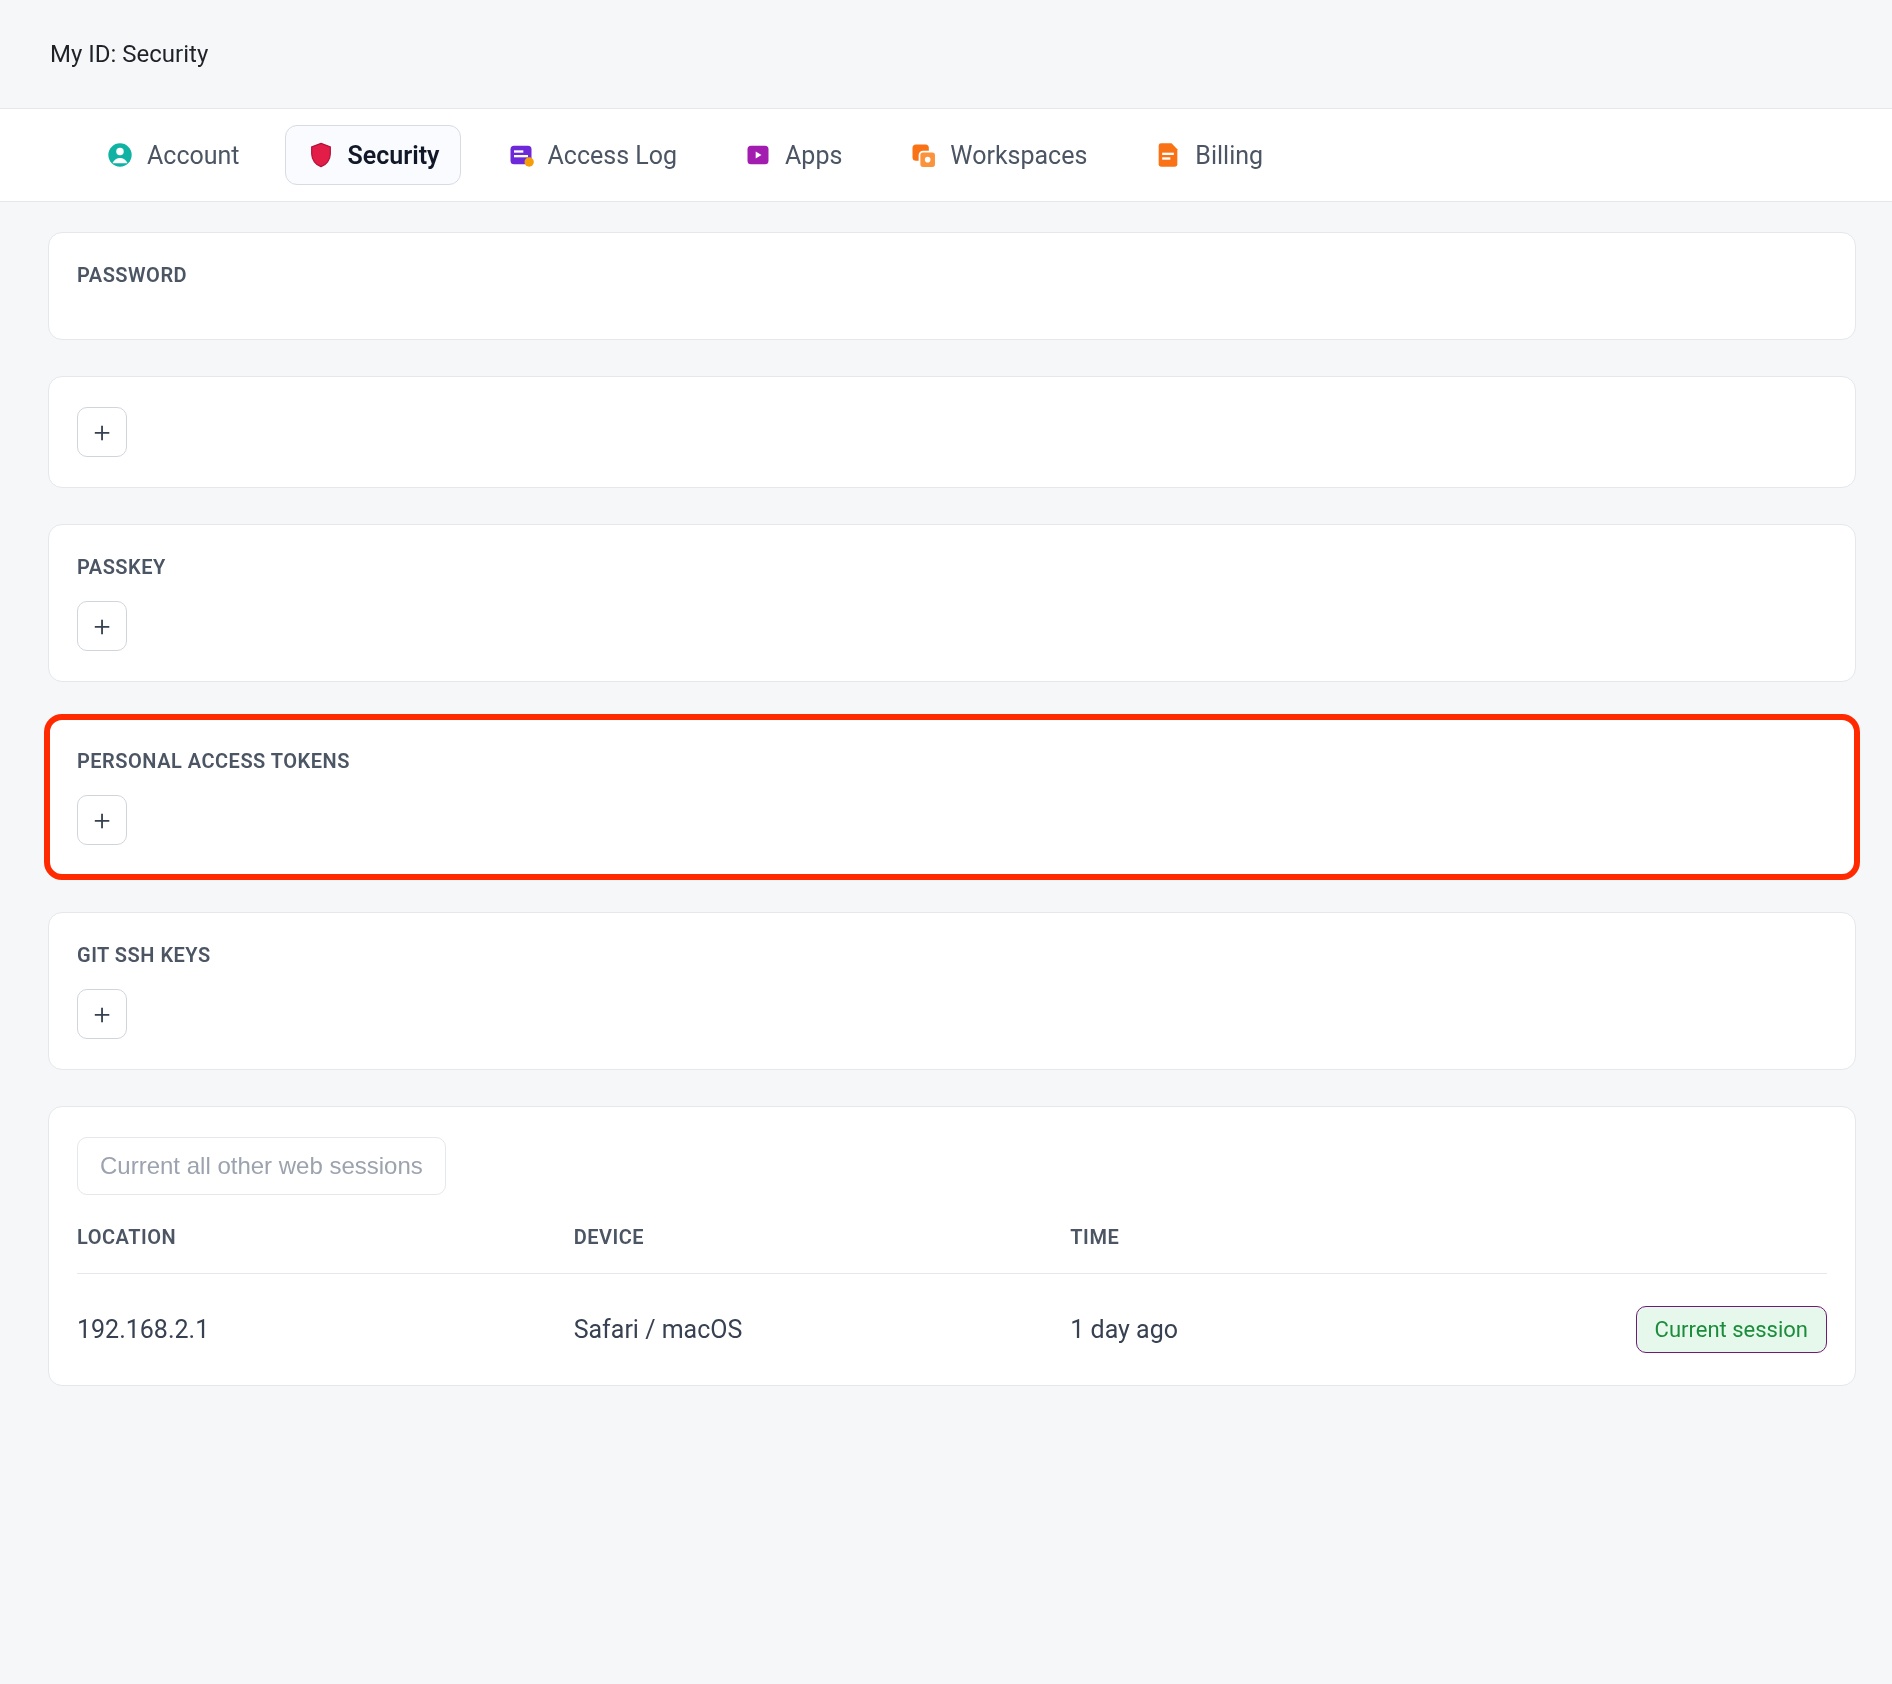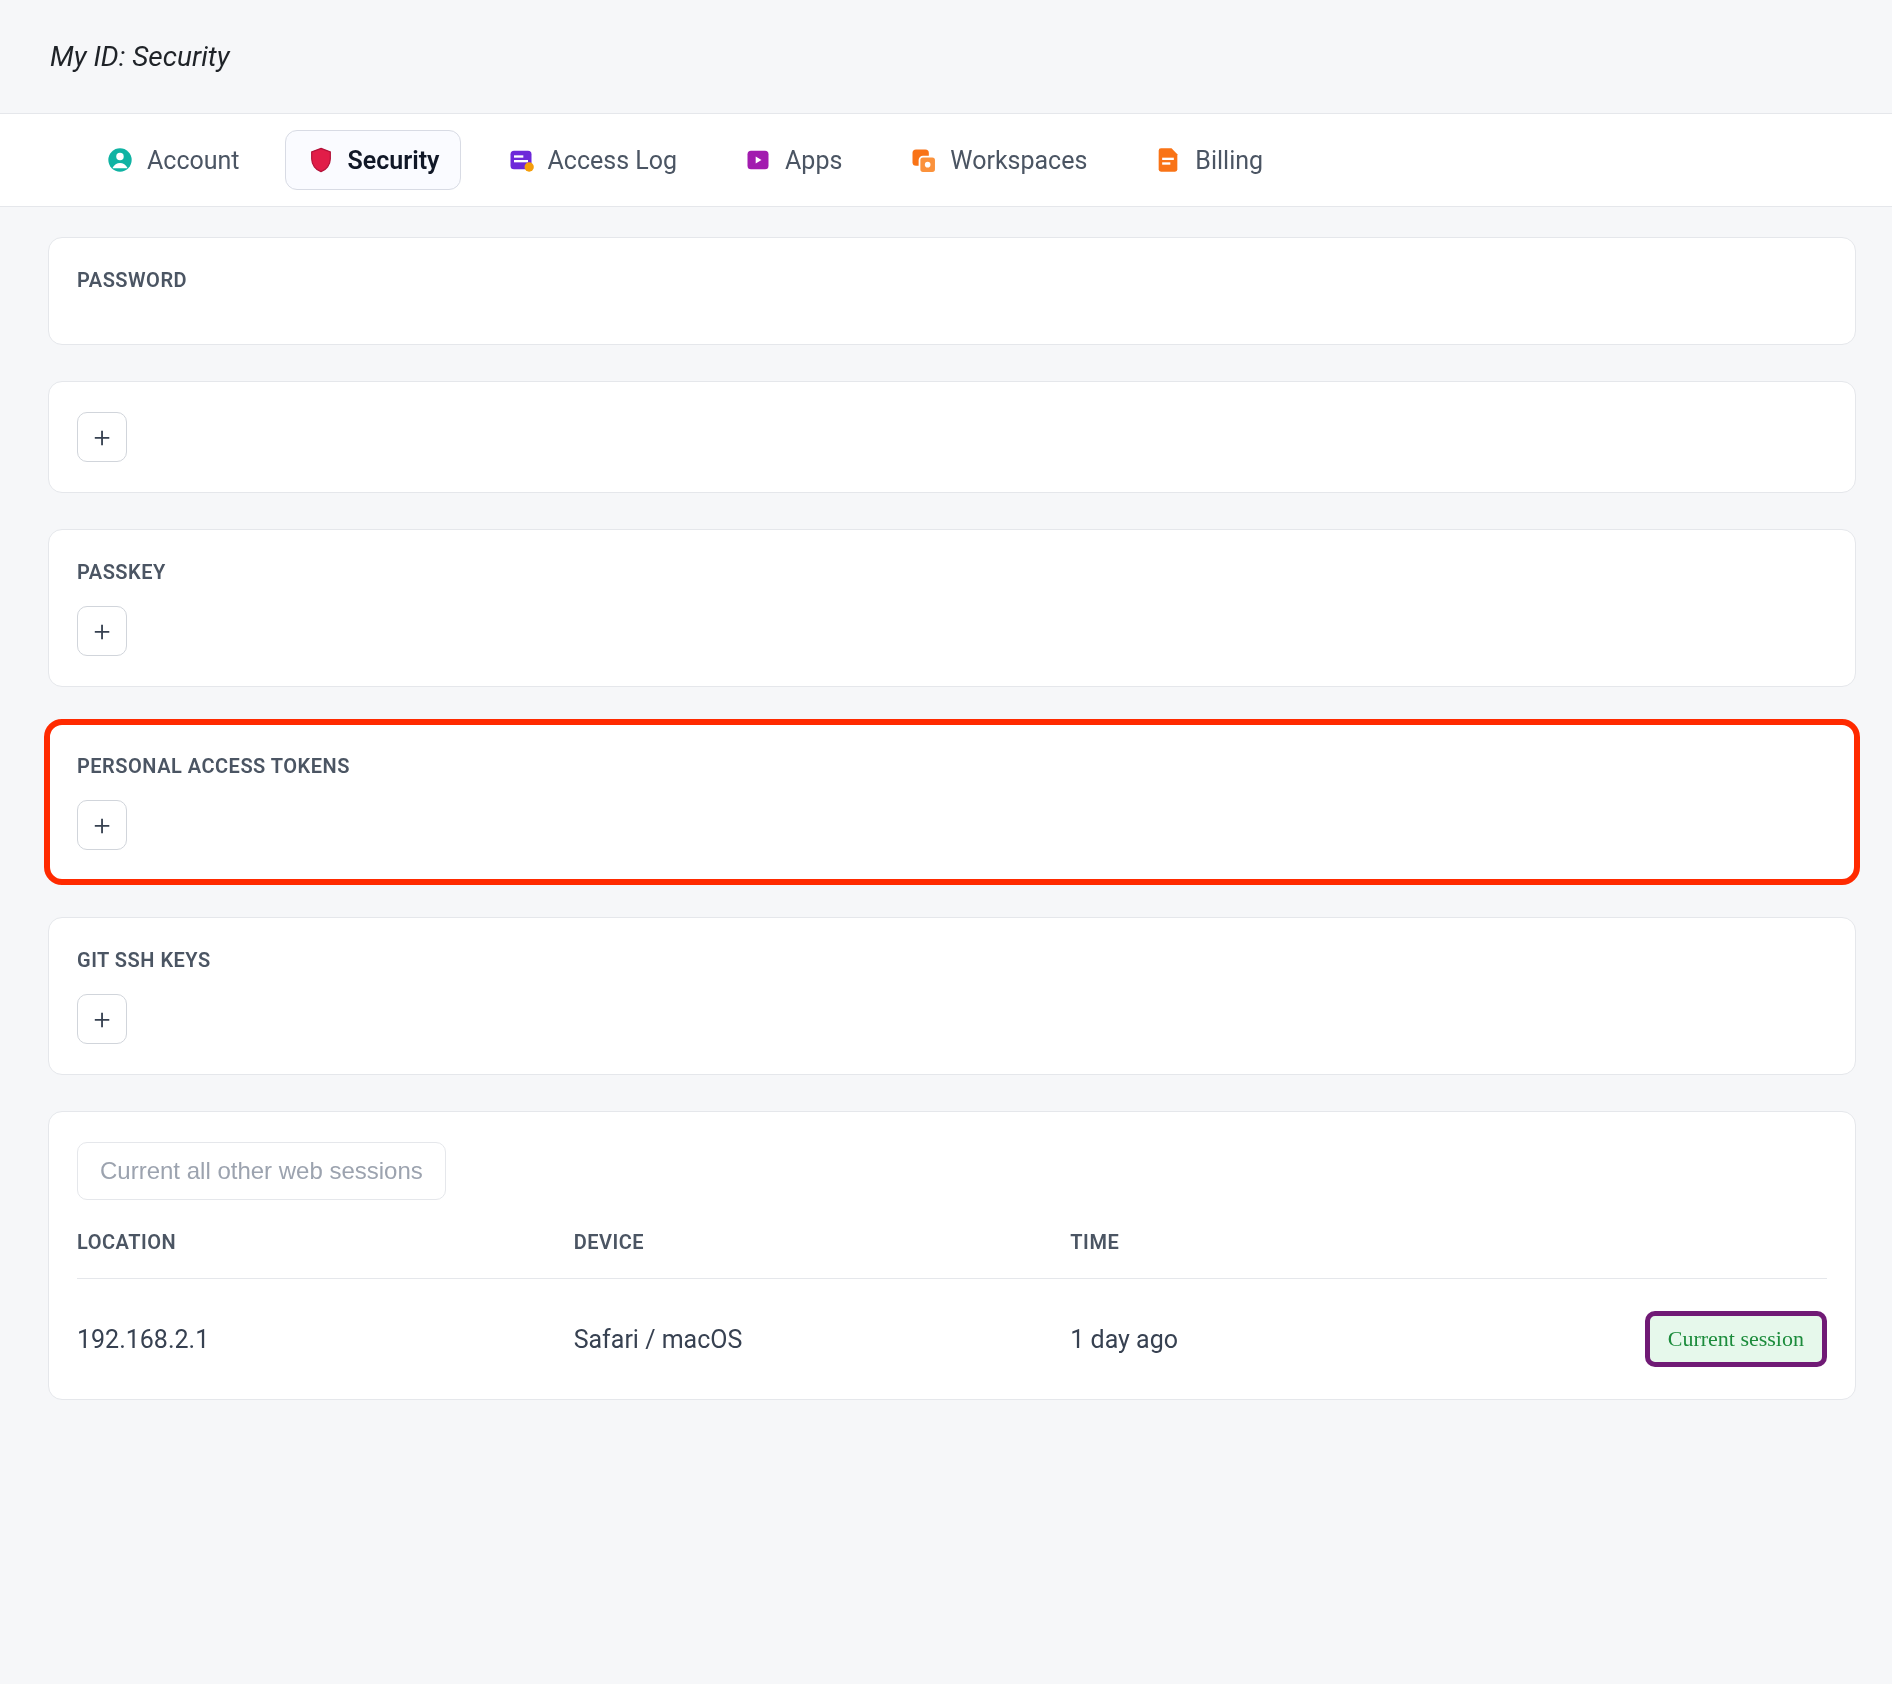--- a/index.html
+++ b/index.html
@@ -4,24 +4,23 @@
 <style>
   * { box-sizing: border-box; margin: 0; padding: 0; }
   body {
     font-family: -apple-system, BlinkMacSystemFont, "Segoe UI", Roboto, Helvetica, Arial, sans-serif;
     background: #f6f7f9;
     color: #1f2937;
     width: 1892px;
   }
   .header {
     padding: 40px 50px;
-    font-size: 28px;
+    font-size: 24px;
     font-weight: 400;
     color: #1f2328;
-    font-style: italic;
   }
   .tabs-wrapper {
     background: #fff;
     border-top: 1px solid #e5e7eb;
     border-bottom: 1px solid #e5e7eb;
   }
   .tabs {
     display: flex;
     align-items: center;
     gap: 24px;
@@ -123,26 +122,25 @@
     grid-template-columns: 1fr 1fr 1fr 260px;
     padding: 32px 0 16px;
     border-top: 1px solid #e5e7eb;
     font-size: 25px;
     color: #374151;
     align-items: center;
   }
   .session-badge {
     justify-self: end;
     background: #e6f8eb;
-    border: 5px solid #701a75;
+    border: 1px solid #701a75;
     color: #1c8c3c;
     padding: 10px 18px;
     border-radius: 10px;
     font-size: 22px;
-    font-family: Liberation Serif, serif;
   }
 </style>
 </head>
 <body>
 
 <div class="header">My ID: Security</div>
 
 <div class="tabs-wrapper">
   <div class="tabs">
     <div class="tab">

